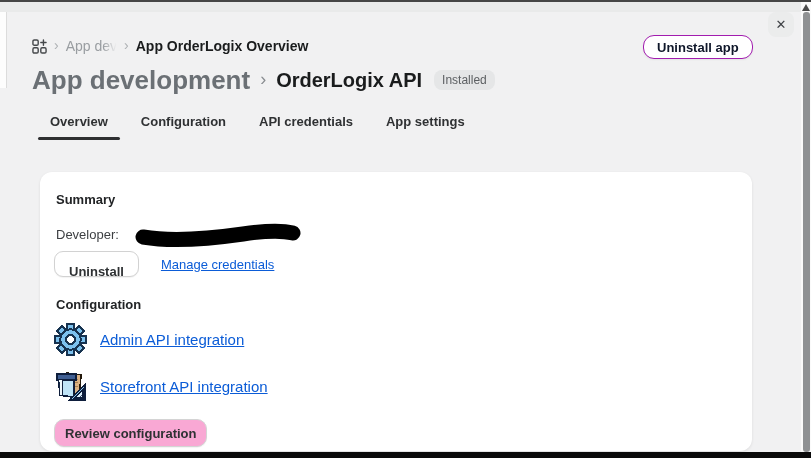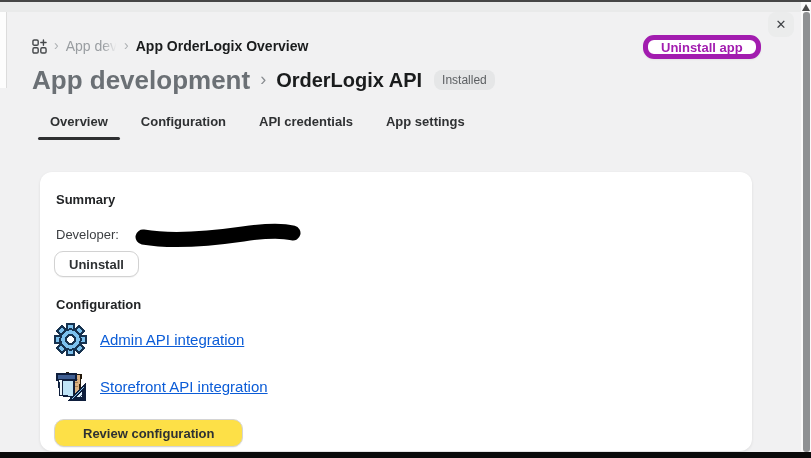--- a/index.html
+++ b/index.html
@@ -30,22 +30,22 @@
   
   .crumb-row { position:absolute; left:32px; top:37px; height:18px; display:flex; align-items:center; gap:7px; font-size:14px; }
   .crumb-sep { color:#aeb1b4; font-size:14px; line-height:1; padding-bottom:2px; }
   .crumb-collapsed { color:#999da1; position:relative; white-space:nowrap; }
   .crumb-collapsed::after { content:""; position:absolute; right:-2px; top:0; bottom:0; width:16px;
     background:linear-gradient(90deg, rgba(241,241,242,0), #f1f1f2 85%); }
   .crumb-current { color:#1a1c1d; font-weight:700; white-space:nowrap; }
 
   
   .uninstall-app-btn { position:absolute; left:643px; top:35px; height:24px; padding:0 13px;
-    background:#ffffff; border:5px solid #a21caf; border-radius:11px;
-    box-shadow:0 1px 2px rgba(0,0,0,.06); font-size:13px; font-weight:600; color:#a21caf;
+    background:#ffffff; border:1px solid #a21caf; border-radius:11px;
+    box-shadow:0 1px 2px rgba(0,0,0,.06); font-size:13px; font-weight:600; color:#0f172a;
     font-family:inherit; cursor:pointer; }
 
   
   .title-row { position:absolute; left:32px; top:66px; height:28px; display:flex; align-items:center; gap:10px; }
   .title-section { font-size:26px; font-weight:650; color:#6b7075; }
   .title-sep { font-size:18px; color:#8a8e92; padding-bottom:2px; }
   .title-app { font-size:20px; font-weight:700; color:#1a1c1d; }
   .title-badge { background:#e5e6e7; color:#5c5f62; font-size:12px; font-weight:400;
     border-radius:8px; padding:3px 8px; margin-left:2px; }
 
@@ -58,30 +58,30 @@
 
   
   .card { position:absolute; left:40px; top:172px; width:712px; height:279px;
     background:#ffffff; border-radius:12px; box-shadow:0 1px 3px rgba(26,26,26,.09);
     padding:20px 16px 0 14px; }
   .card h2 { font-size:13px; font-weight:700; color:#222426; line-height:16px; margin-left:2px; }
   .dev-row { display:flex; align-items:center; gap:14px; margin:13px 0 4px 2px; }
   .dev-label { font-size:13px; color:#3c3f42; }
   .redaction { display:block; }
   .actions-row { display:flex; align-items:center; gap:22px; height:26px; margin-bottom:20px; }
-  .btn-secondary { height:26px; padding:5px 14px; background:#fff; border:1px solid #d2d2d2;
+  .btn-secondary { height:26px; padding:12px 14px; background:#fff; border:1px solid #d2d2d2;
     border-radius:9px; box-shadow:0 1px 1px rgba(0,0,0,.05);
     font-size:13px; font-weight:600; color:#2e3133; font-family:inherit; cursor:pointer; }
   .link { color:#0b5cd7; font-size:13px; font-weight:500; text-decoration:underline; cursor:pointer; }
   .config-head { margin-top:20px; }
   .integration-row { display:flex; align-items:center; gap:13px; height:34px; margin-top:9px; }
   .integration-row + .integration-row { margin-top:13px; }
   .integration-row .link { font-size:15px; }
   .pixel-icon { width:33px; height:33px; flex:0 0 33px; }
-  .review-btn { margin-top:16px; height:28px; padding:0 28px; background:#fde047;
+  .review-btn { margin-top:16px; height:28px; padding:0 10px; background:#f9a8d4;
     border:1px solid #d4d4d4; border-radius:10px; box-shadow:0 1px 1px rgba(0,0,0,.05);
     font-size:13px; font-weight:600; color:#2e3133; font-family:inherit; cursor:pointer; }
 </style>
 </head>
 <body>
 
 <div class="screen">
 
   <div class="top-edge"></div>
   <div class="top-strip"></div>
@@ -131,20 +131,21 @@
 
     <div class="dev-row">
       <span class="dev-label">Developer:</span>
       <svg class="redaction" width="170" height="26" viewBox="0 0 170 26">
         <path d="M10 16 C 40 21, 75 18, 110 13 C 130 10, 148 9, 160 12" fill="none" stroke="#000000" stroke-width="15" stroke-linecap="round"></path>
       </svg>
     </div>
 
     <div class="actions-row">
       <button class="btn-secondary">Uninstall</button>
+      <span class="link">Manage credentials</span>
     </div>
 
     <h2 class="config-head">Configuration</h2>
 
     <div class="integration-row">
       <span class="pixel-icon">
         <svg width="33" height="33" viewBox="0 0 34 34" shape-rendering="crispEdges">
           <g stroke="#16324f" stroke-width="2" fill="#7cc1ee">
             <rect x="13.5" y="1" width="7" height="9"></rect>
             <rect x="13.5" y="1" width="7" height="9" transform="rotate(45 17 17)"></rect>

